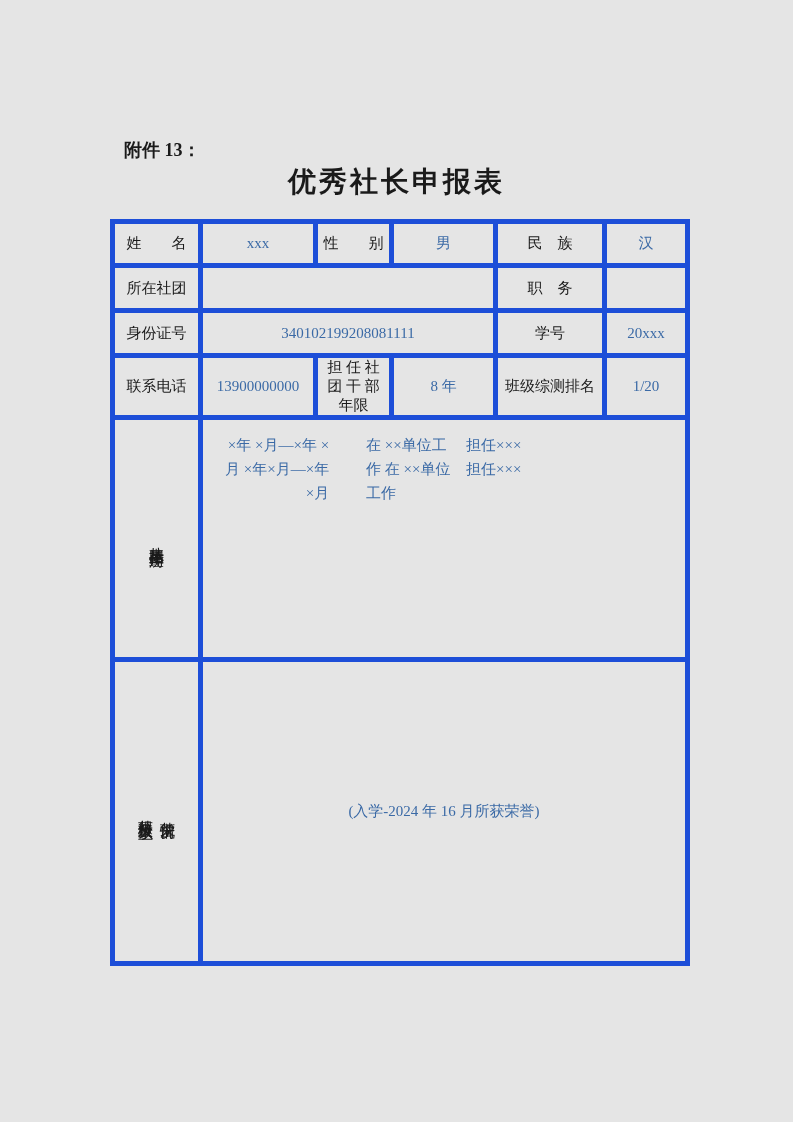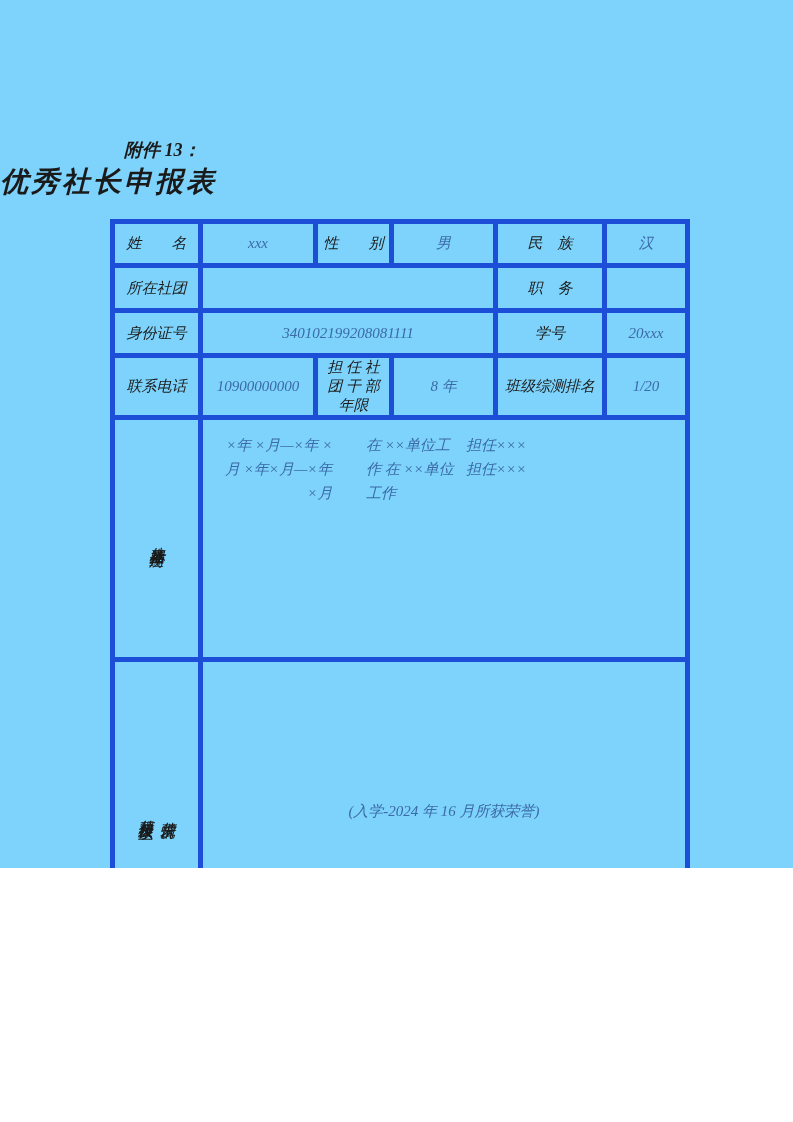--- a/index.html
+++ b/index.html
@@ -1,33 +1,32 @@
 <!DOCTYPE html>
 <html><head>
 <meta charset="utf-8">
 <style>
   * { margin:0; padding:0; box-sizing:border-box; }
   html,body { background:#ffffff; }
   .page {
     position:relative;
-    width:793px; height:868px;
-    background:#7dd3fc;
+    width:793px; height:1122px;
+    background:#e5e5e5;
     font-family:"Liberation Serif","DejaVu Serif",serif;
     color:#1a1a1a;
     overflow:hidden;
-    font-style:italic;
   }
   .attachment {
     position:absolute; left:124px; top:138px;
     font-size:18px; font-weight:bold;
     font-family:"Liberation Serif","DejaVu Serif",serif;
   }
   .title {
     position:absolute; left:0; right:0; top:163px;
-    text-align:left;
+    text-align:center;
     font-size:28px; font-weight:bold; letter-spacing:3px;
     font-family:"Liberation Serif","DejaVu Serif",serif;
   }
   table.form {
     position:absolute; left:110px; top:219px;
     width:575px;
     border-collapse:collapse;
     table-layout:fixed;
   }
   table.form td {
@@ -124,21 +123,21 @@
 
     <tr style="height:45px">
       <td class="lbl">身份证号</td>
       <td class="val" colspan="3">340102199208081111</td>
       <td class="lbl">学号</td>
       <td class="val">20xxx</td>
     </tr>
 
     <tr style="height:60px">
       <td class="lbl">联系电话</td>
-      <td class="val">10900000000</td>
+      <td class="val">13900000000</td>
       <td class="lbl lbl-wrap">担 任 社
 团 干 部
 年限</td>
       <td class="val">8 年</td>
       <td class="lbl">班级综测排名</td>
       <td class="val">1/20</td>
     </tr>
 
     <tr style="height:239px">
       <td class="lbl vcell">

